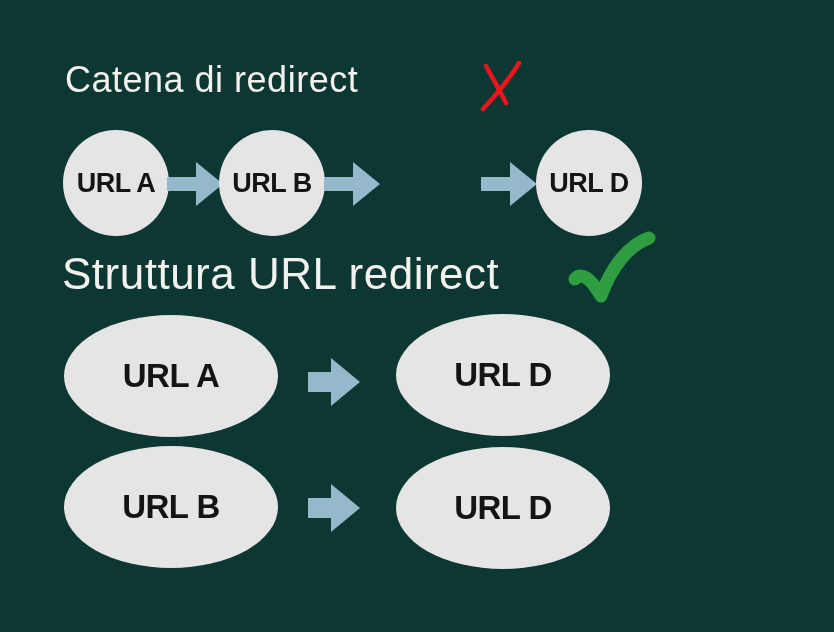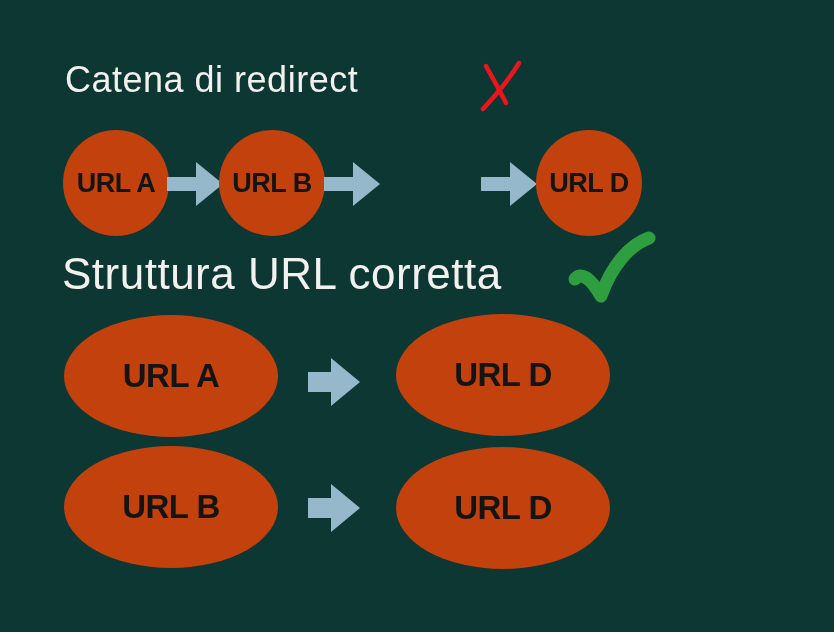--- a/index.html
+++ b/index.html
@@ -20,21 +20,21 @@
     font-weight: 300;
     letter-spacing: 0.5px;
     white-space: nowrap;
     line-height: 1.0;
   }
   .chain-title   { left: 65px; top: 62px;  font-size: 36px; }
   .correct-title { left: 62px; top: 252px; font-size: 44px; }
 
   .node {
     position: absolute;
-    background: #c2410c;
+    background: #e5e5e5;
     display: flex; align-items: center; justify-content: center;
     color: #141414;
     font-weight: bold;
     letter-spacing: -0.5px;
   }
   .circle  { width: 106px; height: 106px; border-radius: 50%; font-size: 27px; top: 130px; }
   .circle-a { left: 63px;  }
   .circle-b { left: 219px; }
   .circle-c { left: 379px; }
   .circle-d { left: 536px; }
@@ -94,21 +94,21 @@
   <span class="arrow chain-arrow-3">
     <svg width="56" height="48" viewBox="0 0 56 48">
       <path d="M0 17 H29 V2 L56 24 L29 46 V31 H0 Z" fill="#95b8cb"></path>
     </svg>
   </span>
 
   <div class="node circle circle-d">
     <span>URL D</span>
   </div>
 
-  <div class="heading correct-title">Struttura URL corretta</div>
+  <div class="heading correct-title">Struttura URL redirect</div>
 
   <span class="check-mark">
     <svg width="92" height="84" viewBox="0 0 92 84" fill="none">      
         <path d="M9 49 C 15 42, 24 47, 35 66 C 45 37, 63 15, 83 8" stroke="#2f9e41" stroke-width="13" stroke-linecap="round" stroke-linejoin="round"></path>
     </svg>
   </span>
 
   <div class="node ellipse ellipse-r1-from">
     <span>URL A</span>
   </div>

